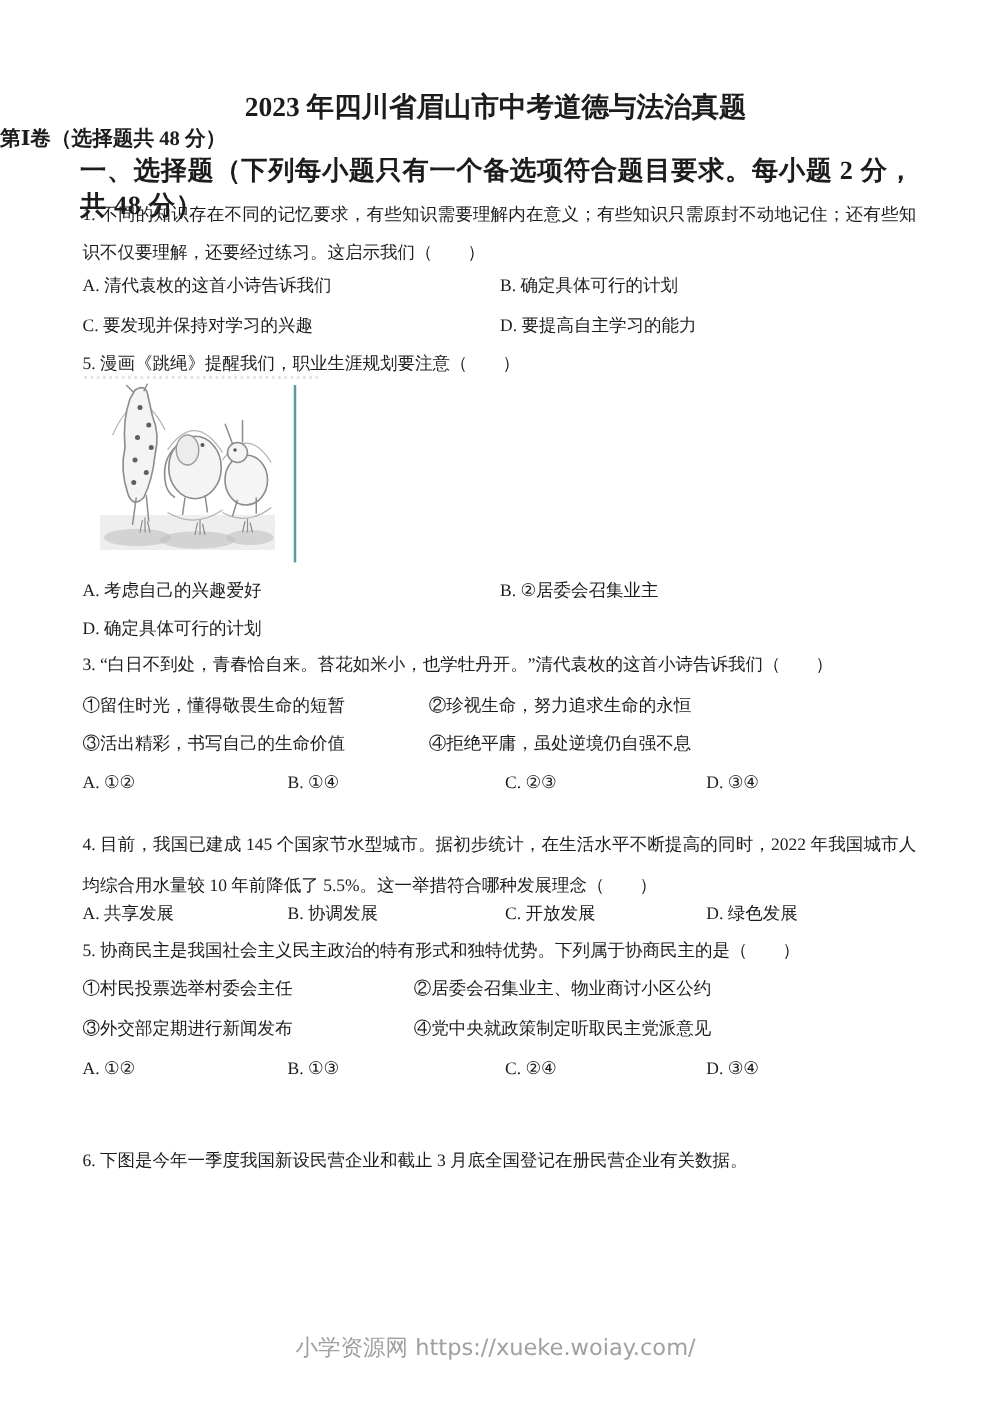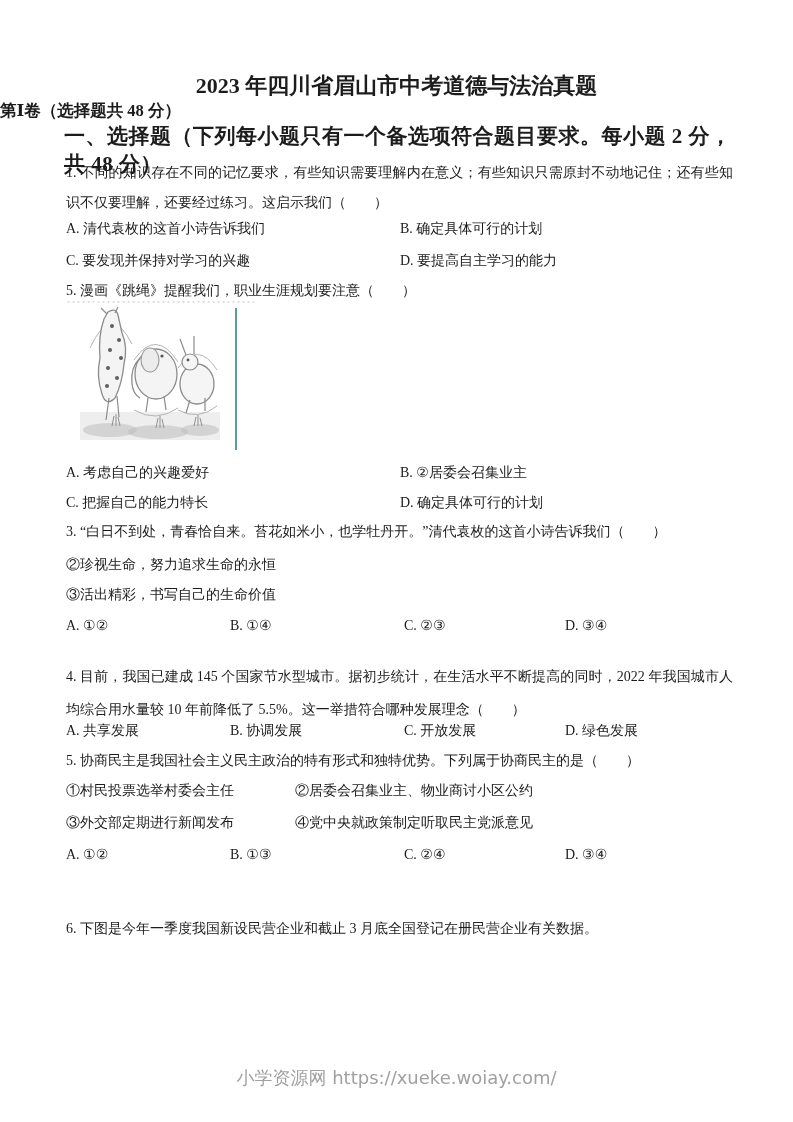--- a/index.html
+++ b/index.html
@@ -31,21 +31,21 @@
   }
   .stem.two-line { line-height:30px; }
   .stem.two-line-wide { line-height:33px; }
   .row {
     left:66px; width:667px;
     font-size:14px; white-space:nowrap;
   }
   .two-col  { display:grid; grid-template-columns:334px auto; }
   .four-col { display:grid; grid-template-columns:164px 174px 161px auto; }
   .items-q3 { display:grid; grid-template-columns:277px auto; }
-  .items-q5 { display:grid; grid-template-columns:229px auto; }
+  .items-q5 { display:grid; grid-template-columns:229px auto;gap:36px; }
   .cell { overflow:visible; }
   .cartoon {
     left:78px; top:306px; width:144px; height:142px;
   }
   .cartoon svg { width:100%; height:100%; display:block; }
   .divider-v {
     left:235px; top:308px; width:2px; height:142px;
     background:var(--divider-teal,#5b99a7);
   }
   .scan-noise {
@@ -138,30 +138,31 @@
       </g>
     </svg>
   </div>
   <div class="abs divider-v"></div>
 
   <div class="abs row two-col" style="top:464px">
     <span class="cell">A. 考虑自己的兴趣爱好</span>
     <span class="cell">B. ②居委会召集业主</span>
   </div>
   <div class="abs row two-col" style="top:494px">
-    <span class="cell">C. 把握自己的能力特长</span>
     <span class="cell">D. 确定具体可行的计划</span>
   </div>
 
   <div class="abs stem" style="top:523px">3. “白日不到处，青春恰自来。苔花如米小，也学牡丹开。”清代袁枚的这首小诗告诉我们（　　）</div>
   <div class="abs row items-q3" style="top:556px">
+    <span class="cell">①留住时光，懂得敬畏生命的短暂</span>
     <span class="cell">②珍视生命，努力追求生命的永恒</span>
   </div>
   <div class="abs row items-q3" style="top:586px">
     <span class="cell">③活出精彩，书写自己的生命价值</span>
+    <span class="cell">④拒绝平庸，虽处逆境仍自强不息</span>
   </div>
   <div class="abs row four-col" style="top:617px">
     <span class="cell">A. ①②</span>
     <span class="cell">B. ①④</span>
     <span class="cell">C. ②③</span>
     <span class="cell">D. ③④</span>
   </div>
 
   <div class="abs stem two-line-wide" style="top:660px">4. 目前，我国已建成 145 个国家节水型城市。据初步统计，在生活水平不断提高的同时，2022 年我国城市人均综合用水量较 10 年前降低了 5.5%。这一举措符合哪种发展理念（　　）</div>
   <div class="abs row four-col" style="top:722px">

